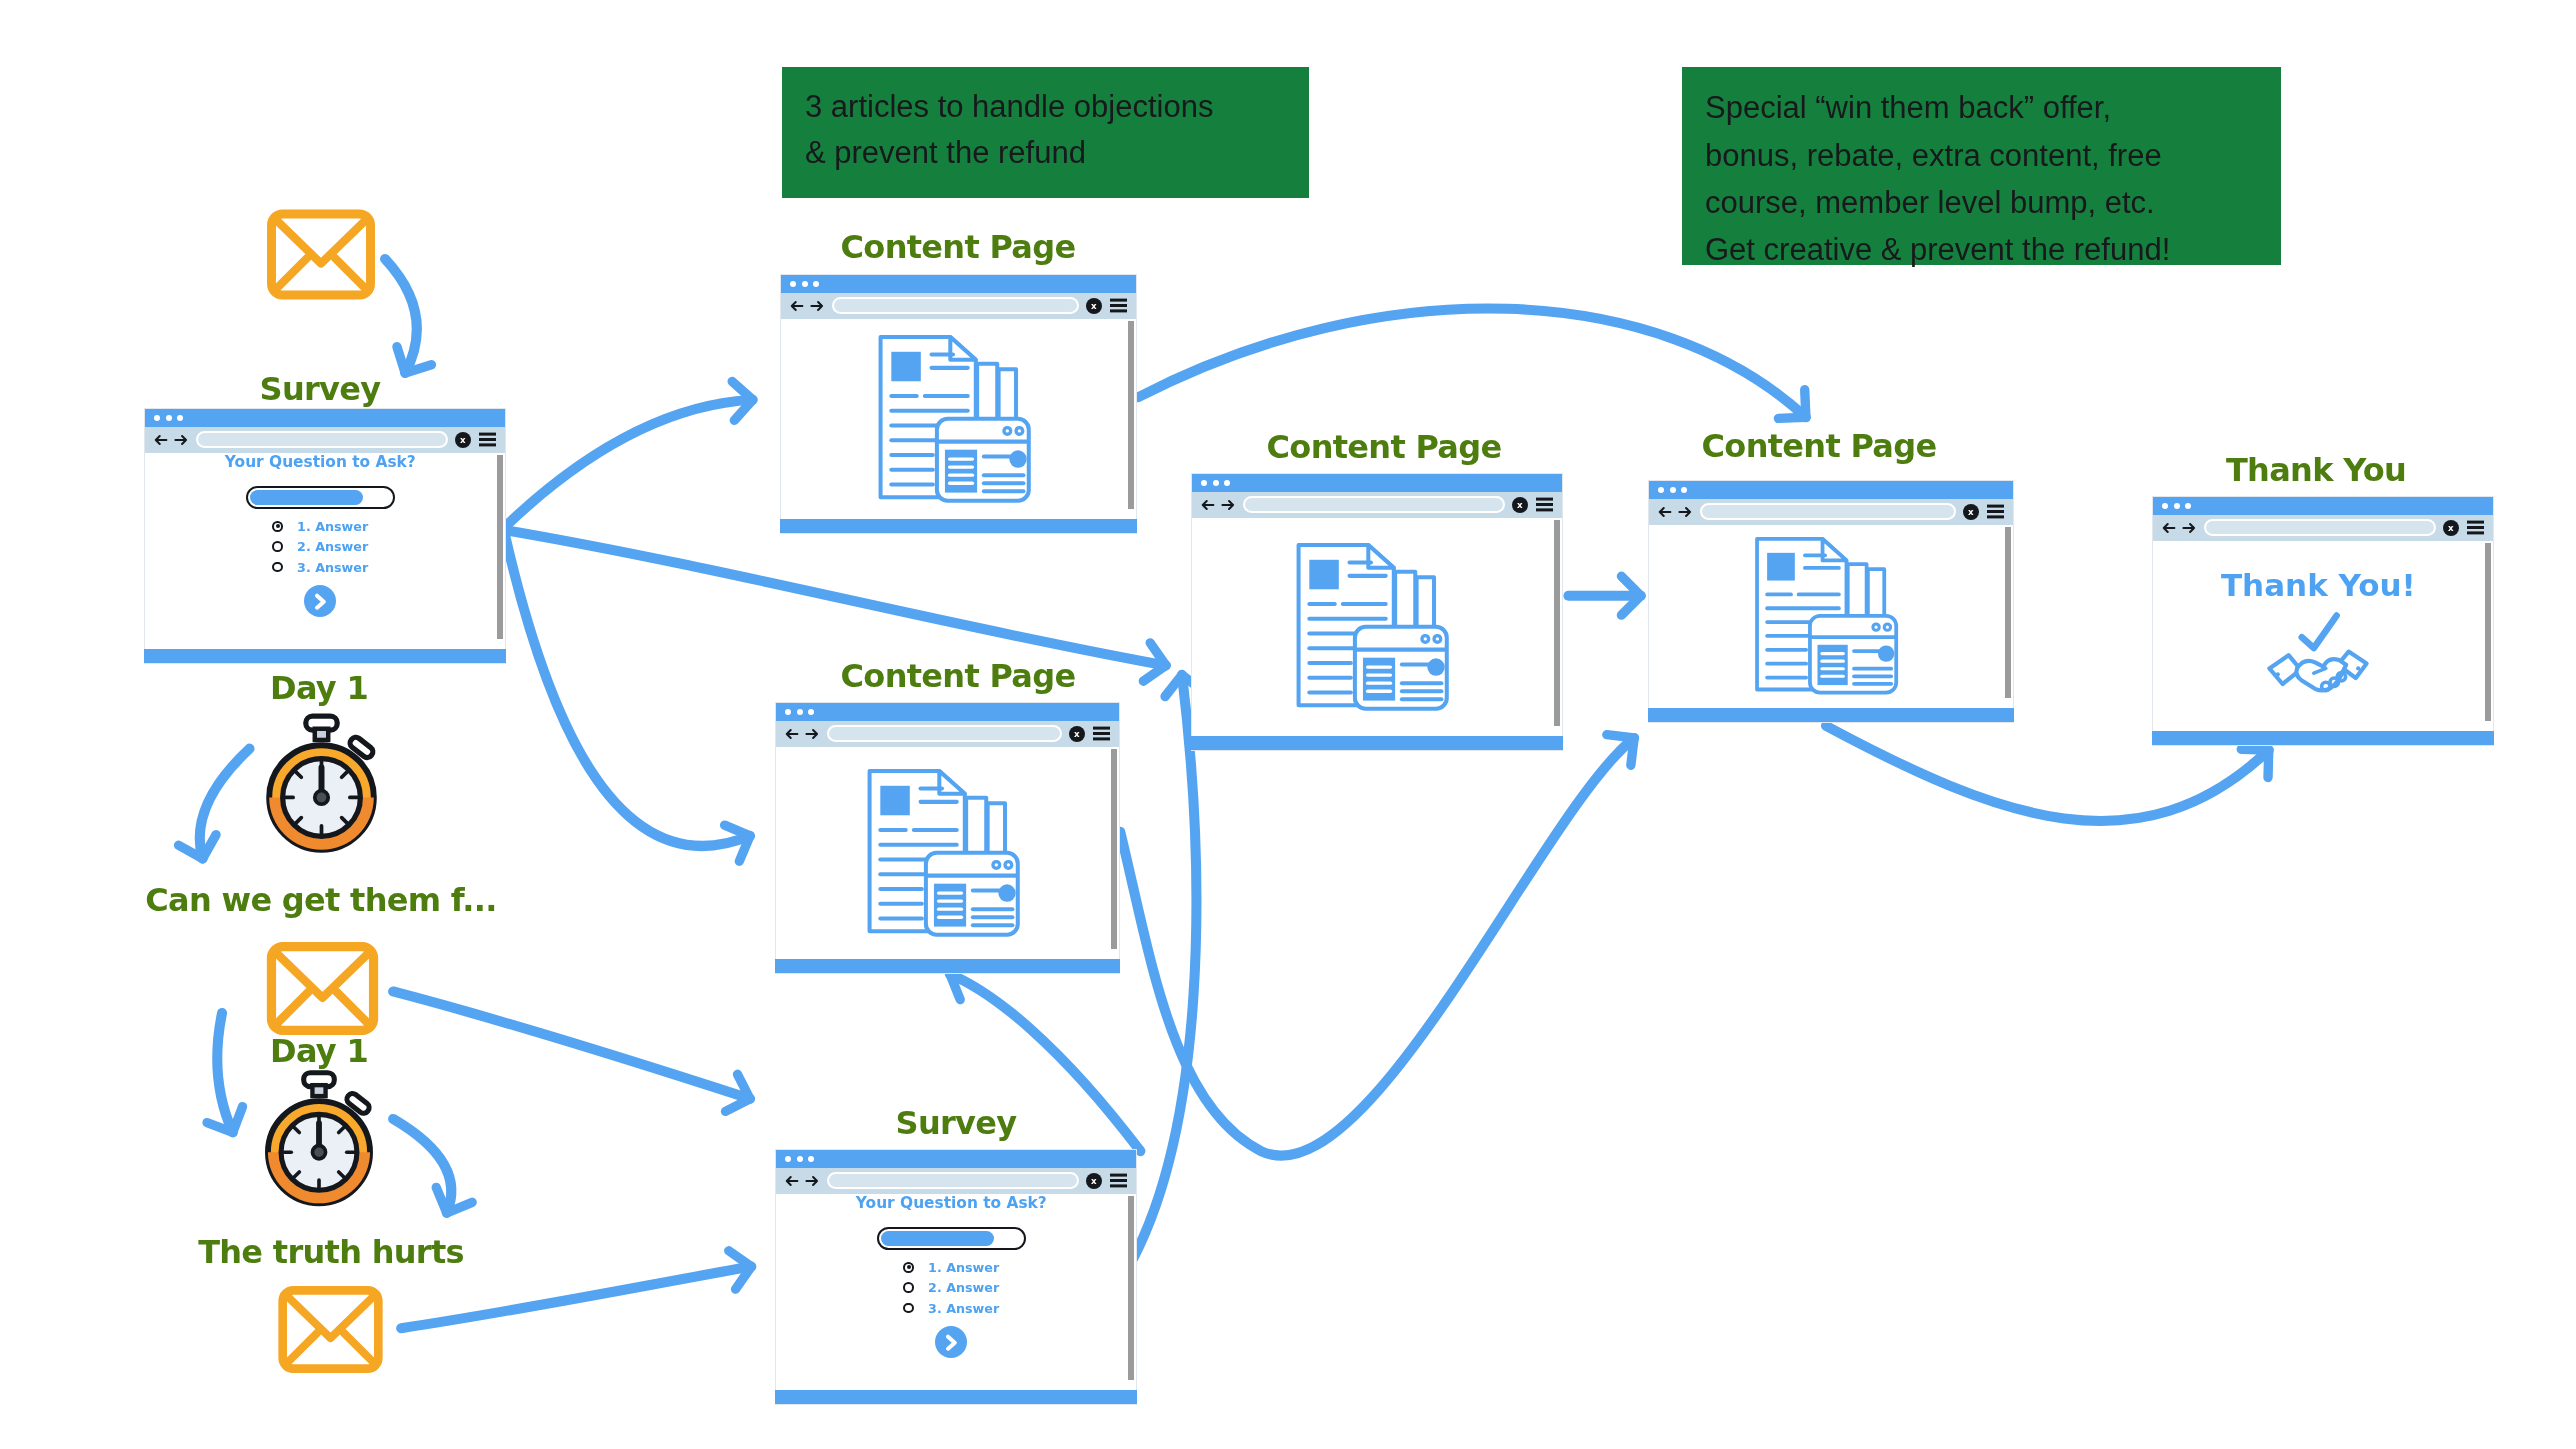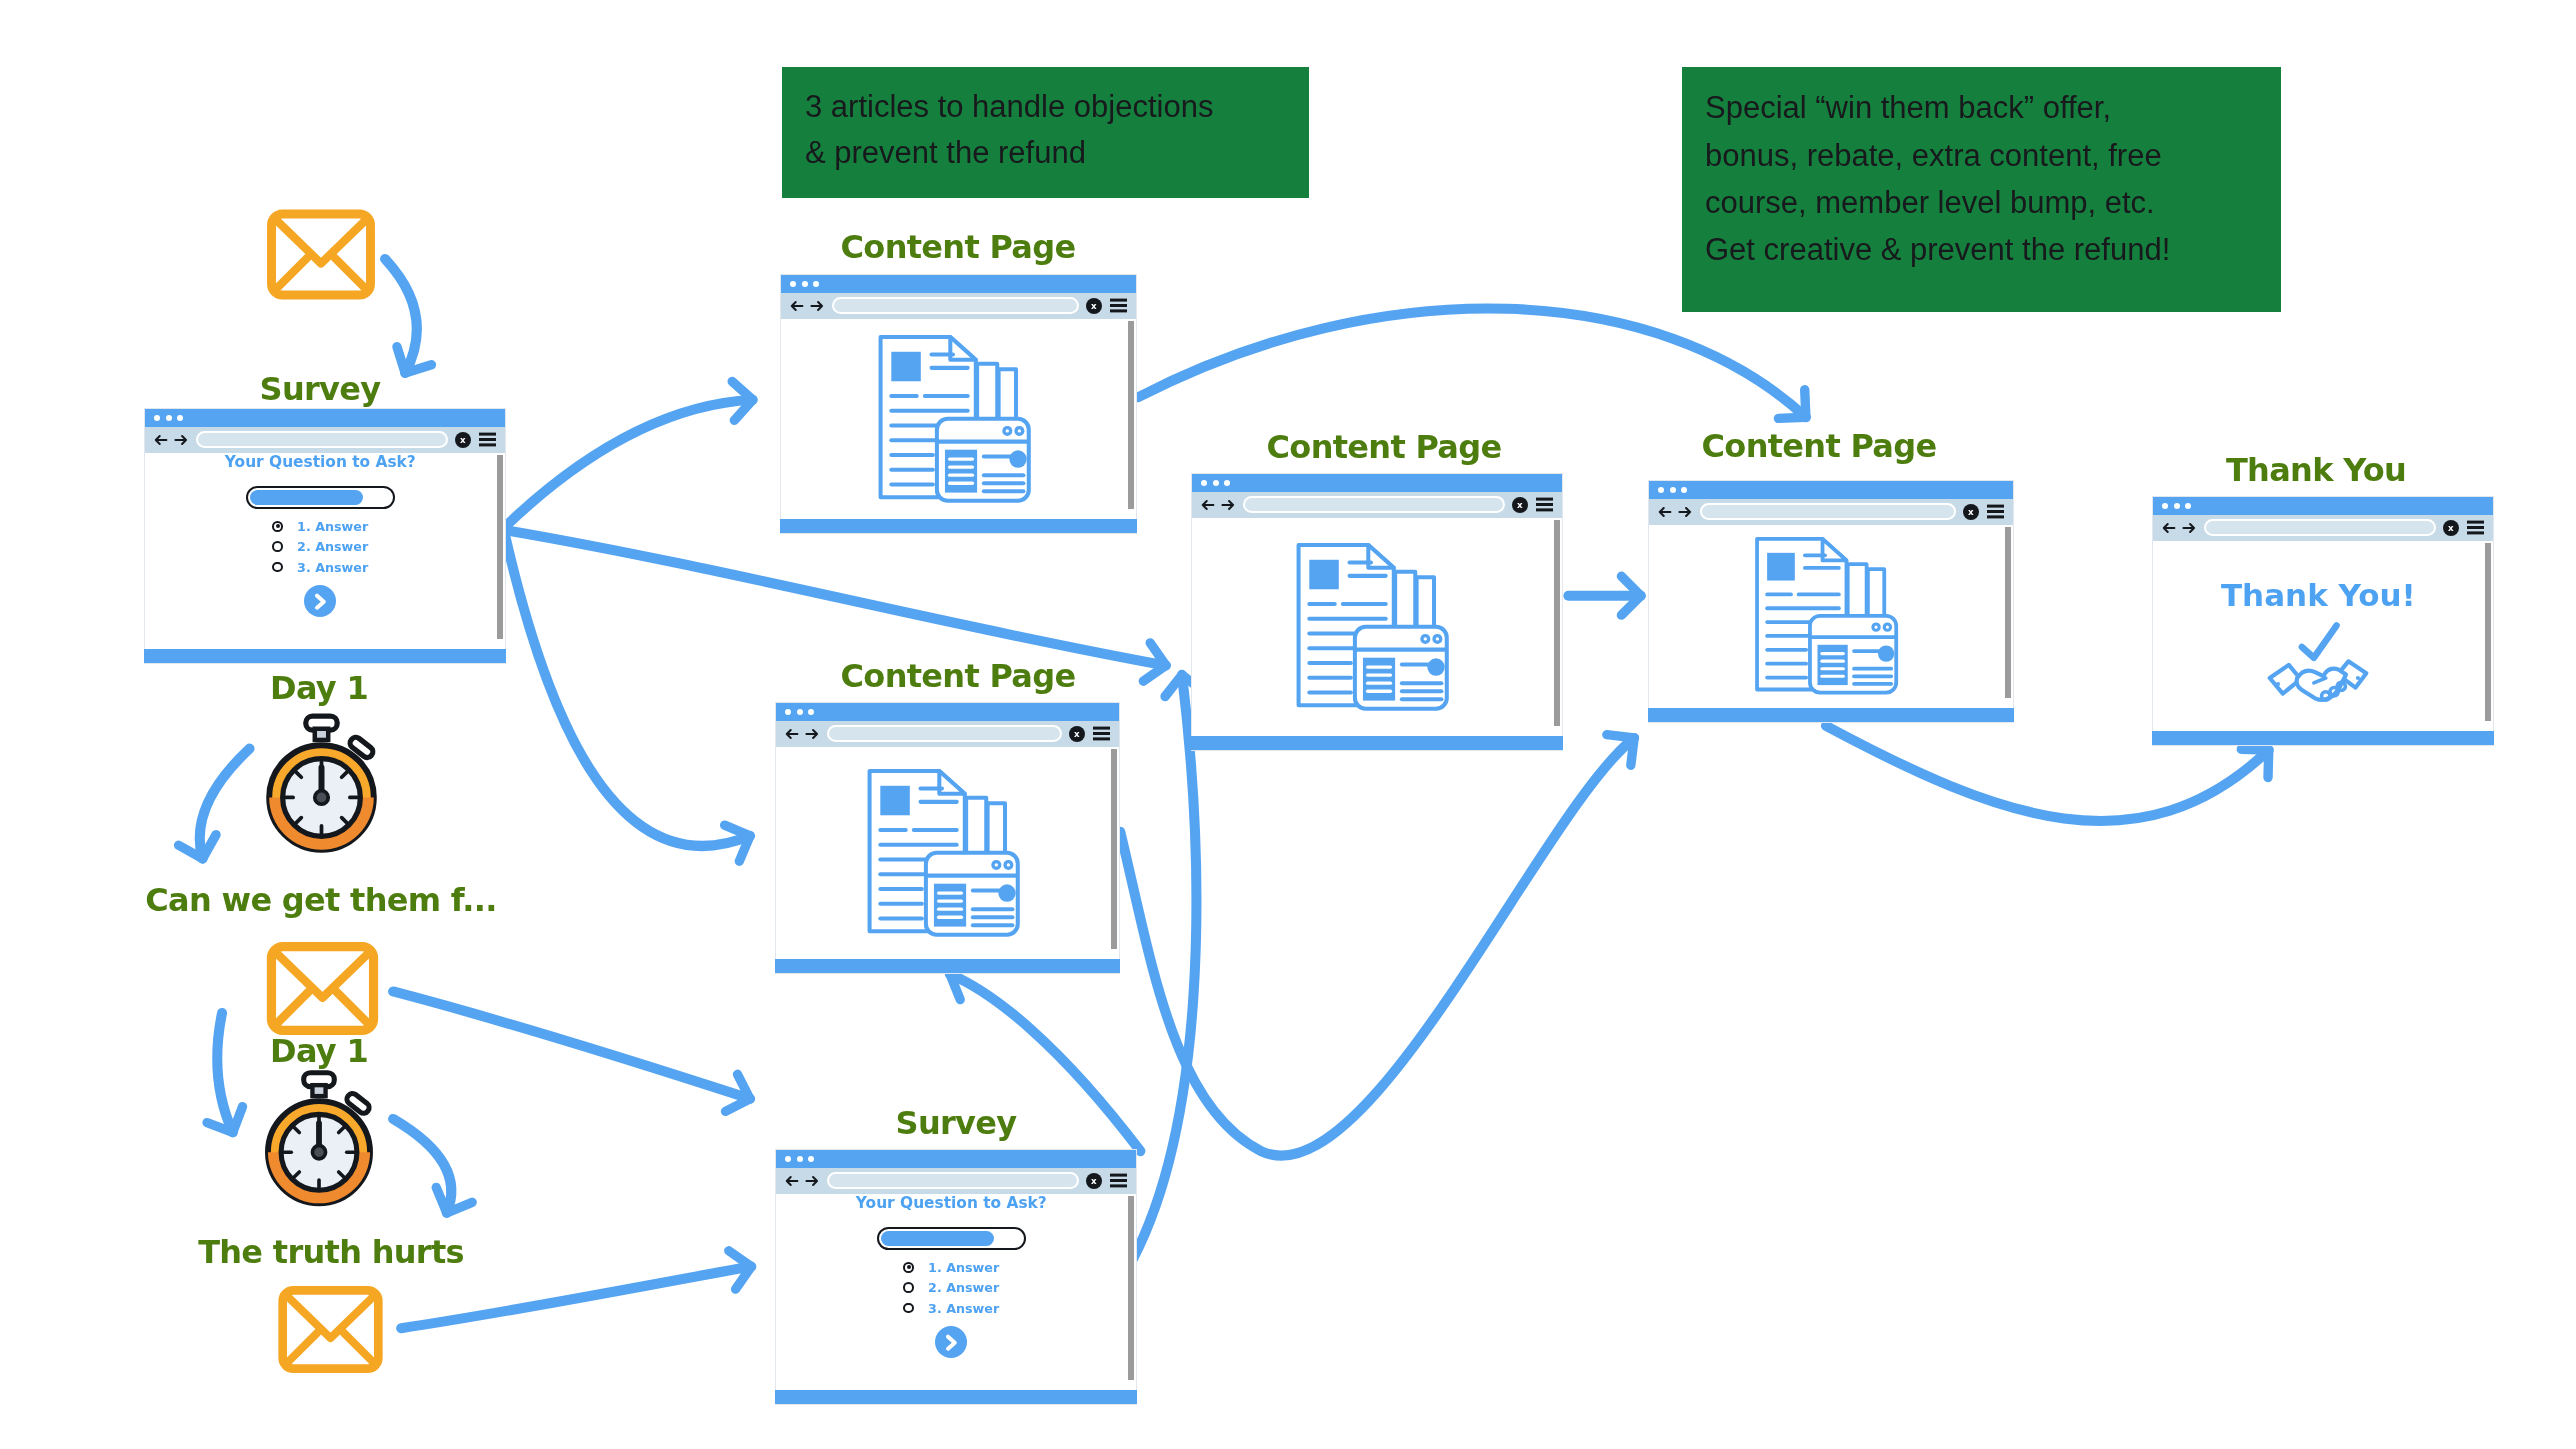--- a/index.html
+++ b/index.html
@@ -36,21 +36,21 @@
         box-sizing:border-box;padding:2px;background:#fff;}
   .prog i{display:block;height:100%;width:80%;background:#55A4F2;border-radius:8px;}
   .opts{margin-top:10px;display:flex;flex-direction:column;gap:5.4px;align-items:flex-start;}
   .opt{display:flex;align-items:center;gap:14px;color:#4DA2F2;font-weight:bold;font-size:12.7px;}
   .radio{width:10.7px;height:10.7px;border:2px solid #14181D;border-radius:50%;box-sizing:border-box;position:relative;flex:0 0 auto;}
   .radio.sel::after{content:"";position:absolute;inset:1.3px;border-radius:50%;background:#14181D;}
   .nextbtn{width:32px;height:32px;border-radius:50%;background:#55A4F2;margin-top:10.7px;
            display:flex;align-items:center;justify-content:center;}
 
   
-  .tyhead{color:#4DA2F2;font-weight:bold;font-size:31px;margin-top:36px;white-space:nowrap;}
+  .tyhead{color:#4DA2F2;font-weight:bold;font-size:31px;margin-top:26px;white-space:nowrap;}
 </style>
 </head>
 <body>
 
 <div class="canvas">
 
   <svg class="overlay" width="2576" height="1449" viewBox="0 0 3840 2160">
     <defs>
       <marker id="ah" markerUnits="userSpaceOnUse" markerWidth="80" markerHeight="80" viewBox="-40 -40 80 80" refX="2" refY="0" orient="auto">
         <path d="M-27,-29 L2,0 L-27,29" fill="none" stroke="#55A4F2" stroke-width="14" stroke-linecap="round" stroke-linejoin="round"></path>
@@ -154,21 +154,21 @@
   <div class="node" style="left:268px;top:1285px;">
     <svg width="125" height="89" viewBox="0 0 160 134">
       <rect x="8" y="8" width="144" height="118" rx="16" fill="#fff" stroke="#F5A623" stroke-width="13"></rect>
       <path d="M16,18 L80,80 L144,18" fill="none" stroke="#F5A623" stroke-width="12" stroke-linecap="round" stroke-linejoin="round"></path>
       <path d="M16,116 L60,72 M144,116 L100,72" fill="none" stroke="#F5A623" stroke-width="12" stroke-linecap="round"></path>
     </svg>
   </div>
 
   <div class="note" style="left:782px;top:67px;width:527px;height:131px;">3 articles to handle objections
 &amp; prevent the refund</div>
-  <div class="note" style="left:1682px;top:67px;width:599px;height:245px;line-height:1.52;">Special “win them back” offer,
+  <div class="note" style="left:1682px;top:67px;width:599px;height:198px;line-height:1.52;">Special “win them back” offer,
 bonus, rebate, extra content, free
 course, member level bump, etc.
 Get creative &amp; prevent the refund!</div>
 
   <div class="biglbl" style="left:958px;top:228px;">Content Page</div>
   <div class="biglbl" style="left:958px;top:657px;">Content Page</div>
   <div class="biglbl" style="left:1384px;top:428px;">Content Page</div>
   <div class="biglbl" style="left:1819px;top:427px;">Content Page</div>
   <div class="biglbl" style="left:2316px;top:451px;">Thank You</div>
   <div class="biglbl" style="left:956px;top:1104px;">Survey</div>

